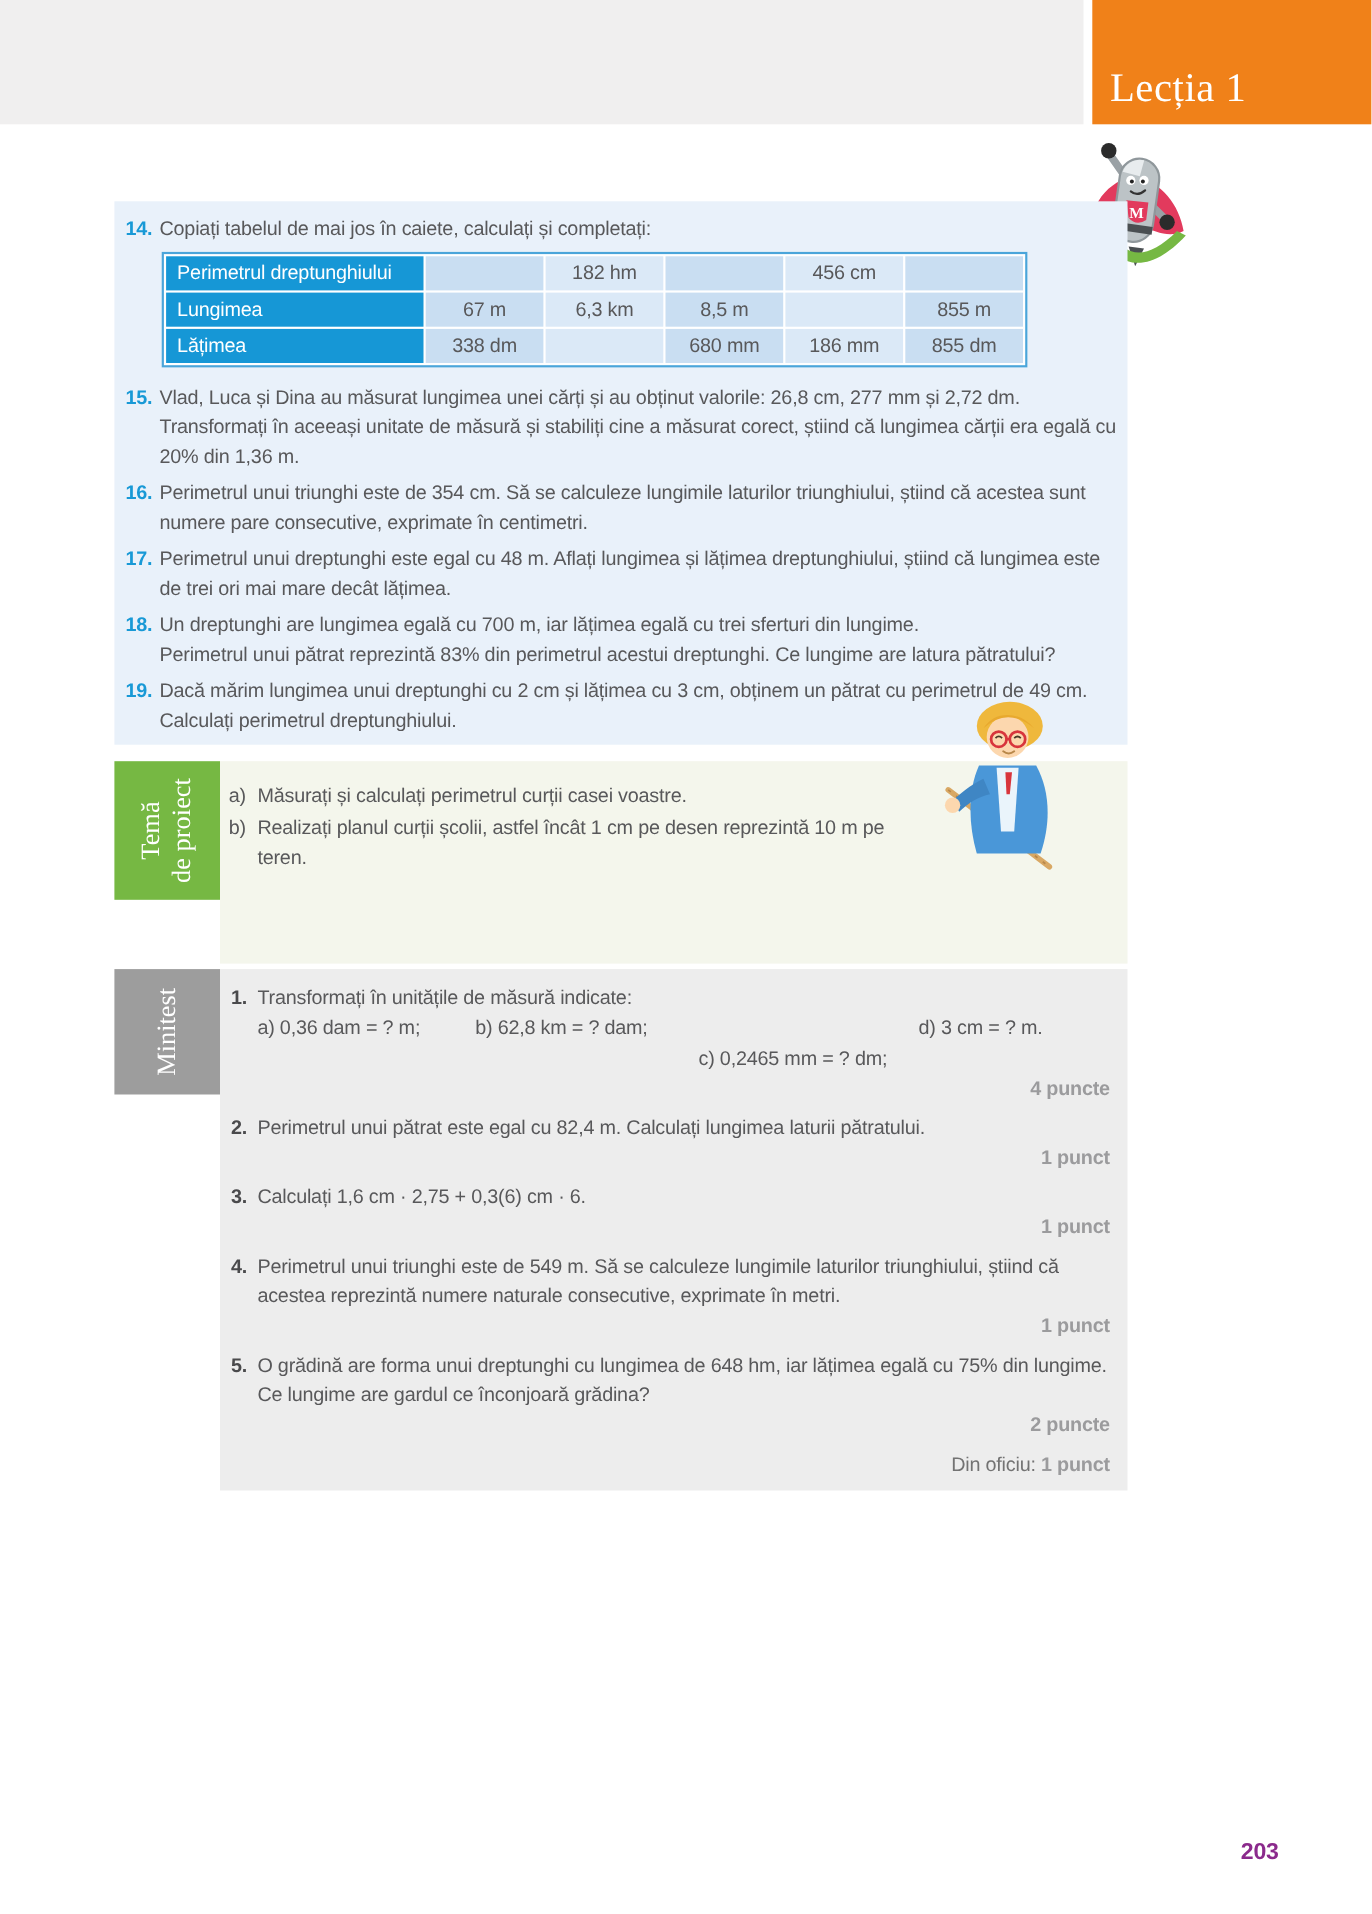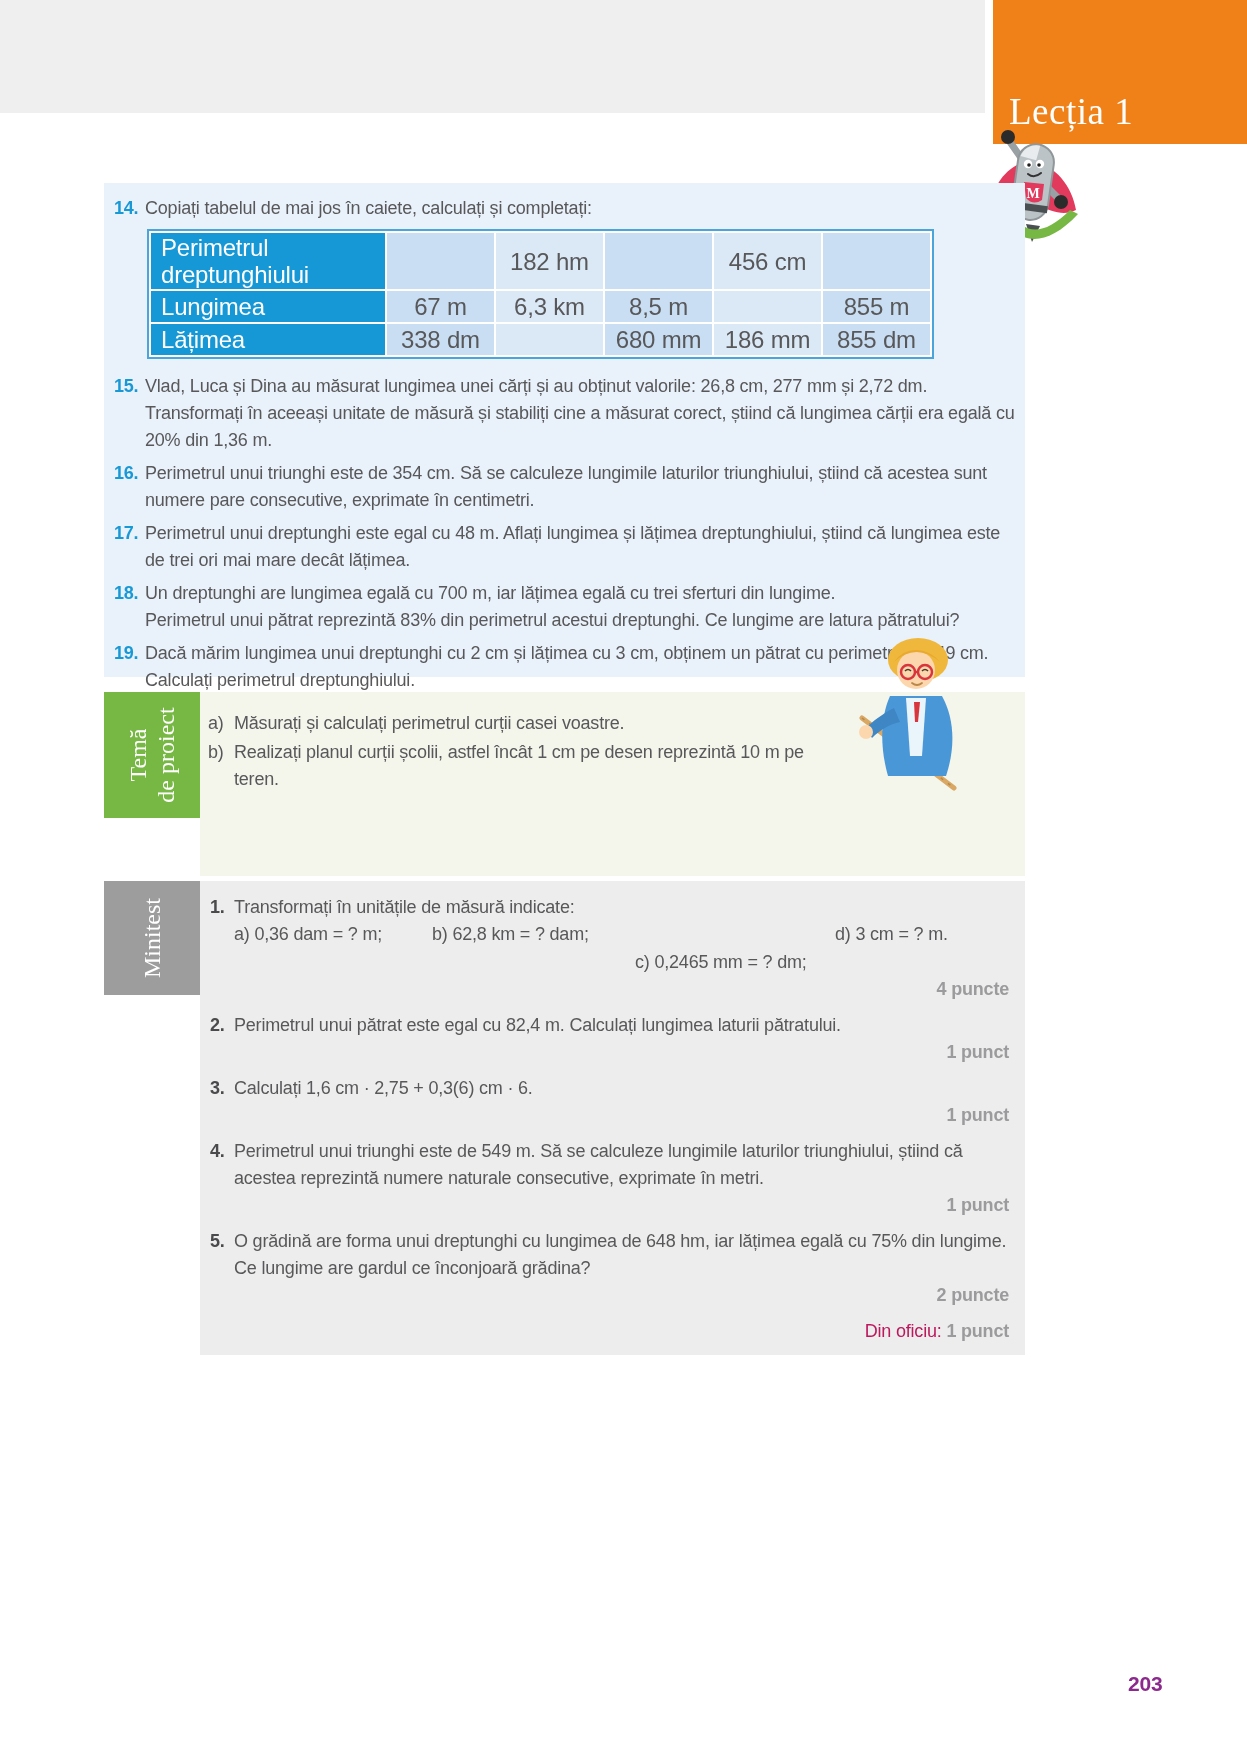--- a/index.html
+++ b/index.html
@@ -5,38 +5,38 @@
   html,body { margin:0; padding:0; background:#ffffff; }
   .page {
     position:relative; width:1247px; height:1740px; background:#ffffff;
     font-family:"Liberation Sans","DejaVu Sans",sans-serif;
     color:#58585a; font-size:18px; line-height:27px; letter-spacing:-0.2px;
     overflow:hidden;
   }
   
   .top-gray { position:absolute; left:0; top:0; width:985px; height:113px; background:#f0efef; }
   .lesson-banner {
-    position:absolute; left:993px; top:0; width:254px; height:144px; background:#f08119;
+    position:absolute; left:993px; top:0; width:254px; height:113px; background:#f08119;
     display:flex; align-items:flex-end; padding:4px 0 12px 16px; box-sizing:border-box;
   }
   .lesson-banner span {
     color:#ffffff; font-family:"Liberation Serif","DejaVu Serif",serif; font-size:37px; line-height:40px; letter-spacing:0.5px;
   }
   .mascot { position:absolute; left:972px; top:120px; width:118px; height:132px; }
   
   .panel-problems {
     position:absolute; left:104px; top:183px; width:921px; height:494px; background:#e9f1fa;
     box-sizing:border-box; padding:12px 10px 8px 6px;
   }
   .prob { display:flex; margin-bottom:6px; }
   .pnum { width:35px; flex:none; color:#1899d6; font-weight:bold; padding-left:4px; box-sizing:border-box; }
   .pbody { flex:1; }
   
   .ptable { border-collapse:separate; border-spacing:2px; background:#ffffff; border:2px solid #4aa5da; margin:7px 0 8px 2px; }
-  .ptable td { height:29px; font-size:24px; }
+  .ptable td { height:29px; font-size:18px; }
   .td-label { width:223px; background:#1697d6; color:#ffffff; padding-left:10px; }
   .td-val { width:105px; text-align:center; color:#58585a; }
   .colA { background:#c9def2; }
   .colB { background:#dbe9f7; }
   
   .project-label {
     position:absolute; left:104px; top:692px; width:96px; height:126px; background:#76b843;
     display:flex; align-items:center; justify-content:center;
   }
   .vtext {
@@ -61,21 +61,21 @@
   }
   .mt-item { display:flex; margin-bottom:0; }
   .mnum { width:24px; flex:none; font-weight:bold; color:#4a4a4c; }
   .mbody { flex:1; }
   .subrow { display:flex; }
   .subrow span:nth-child(1){ width:198px; }
   .subrow span:nth-child(2){ width:203px; }
   .subrow span:nth-child(3){ width:200px;margin-top:28px; }
   .points { text-align:right; font-weight:bold; color:#9b9b9d; padding-right:2px; margin-bottom:9px; }
   .office { text-align:right; padding-right:2px; }
-  .office .olabel { color:#be185d; font-weight:normal; }
+  .office .olabel { color:#737373; font-weight:normal; }
   .office .opts { color:#9b9b9d; font-weight:bold; }
   
   .page-number { position:absolute; left:1128px; top:1642px; color:#8b2a8c; font-weight:bold; font-size:21px;margin-top:28px; }
 </style>
 </head>
 <body>
 
 <div class="page">
 
   <div class="top-gray"></div>

